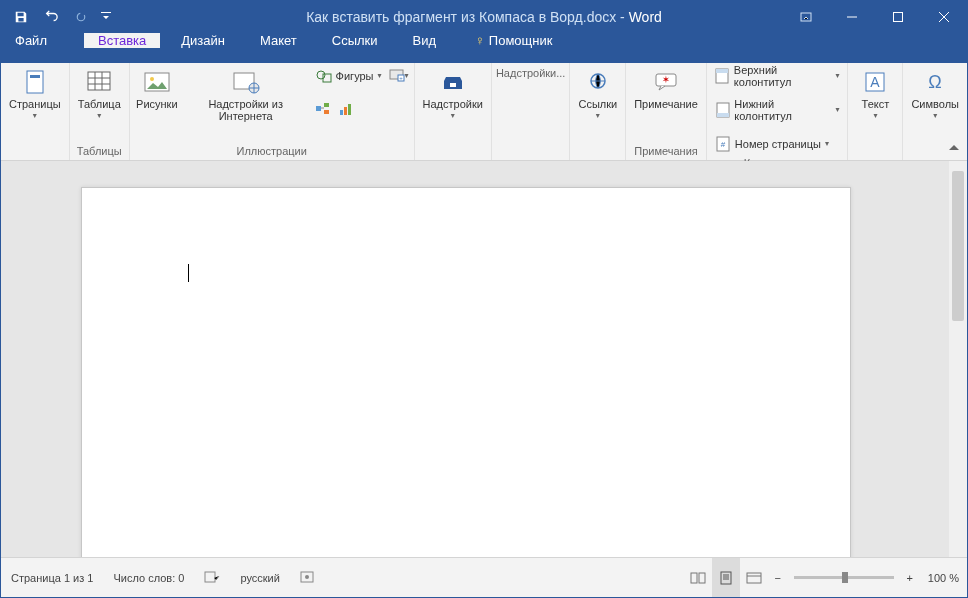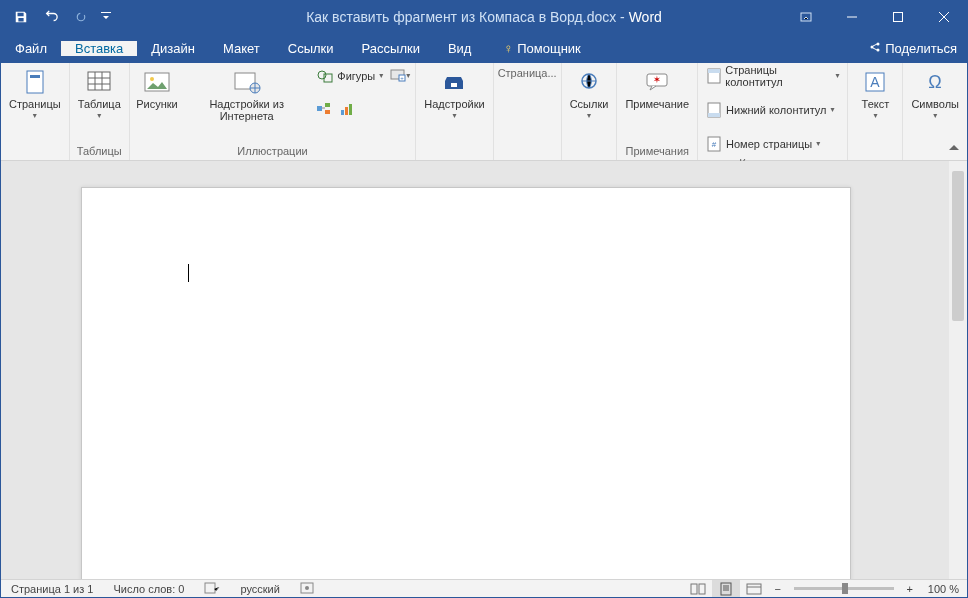--- a/index.html
+++ b/index.html
@@ -10,23 +10,23 @@
 
 .titlebar { background: #2b579a; color: #fff; height: 32px; display: flex; align-items: center; position: relative; }
 .qat { display: flex; align-items: center; gap: 2px; padding-left: 6px; }
 .qat-btn { width: 28px; height: 28px; display: flex; align-items: center; justify-content: center; color: #fff; }
 .title { position: absolute; left: 50%; transform: translateX(-50%); color: #cfe0f4; font-size: 14px; white-space: nowrap; }
 .title .appname { color: #fff; }
 .wincontrols { margin-left: auto; display: flex; }
 .winbtn { width: 46px; height: 32px; display: flex; align-items: center; justify-content: center; color: #fff; }
 
 
-.tabrow { background: #2b579a; color: #fff; height: 30px; display: flex; align-items: center; }
+.tabrow { background: #2b579a; color: #fff; height: 30px; display: flex; align-items: flex-start; gap: 7px; }
 .tab { padding: 0 14px; display: flex; align-items: center; font-size: 13px; color: #fff; cursor: pointer; }
-.tab.active { background: #f3f3f3; color: #0369a1; }
+.tab.active { background: #f3f3f3; color: #6d28d9; margin-left: 16px; }
 .tab-help { display: flex; align-items: center; gap: 4px; margin-left: 4px; }
 .tab-share { margin-left: auto; padding: 0 10px; display: flex; align-items: center; gap: 4px; }
 
 
 .ribbon { background: #f3f3f3; border-bottom: 1px solid #d4d4d4; height: 98px; display: flex; position: relative; }
 .group { border-right: 1px solid #e1e1e1; display: flex; flex-direction: column; padding: 2px 4px 0 4px; }
 .group-body { flex: 1; display: flex; align-items: flex-start; gap: 2px; }
 .group-label { text-align: center; font-size: 11px; color: #666; padding: 2px 0 3px 0; }
 
 .bigbtn { display: flex; flex-direction: column; align-items: center; justify-content: flex-start; padding: 3px 4px 0 4px; min-width: 46px; cursor: pointer; text-align: center; gap: 2px; }
@@ -42,21 +42,21 @@
 .collapse-btn { position: absolute; right: 4px; bottom: 3px; width: 18px; height: 18px; display: flex; align-items: center; justify-content: center; color: #666; cursor: pointer; }
 
 
 .docarea { flex: 1; background: #e6e6e6; position: relative; overflow: hidden; }
 .page { position: absolute; left: 80px; top: 26px; width: 770px; height: 820px; background: #fff; border: 1px solid #c6c6c6; box-shadow: 0 0 4px rgba(0,0,0,0.1); }
 .cursor { position: absolute; left: 106px; top: 76px; width: 1px; height: 18px; background: #000; }
 .vscroll { position: absolute; right: 0; top: 0; bottom: 0; width: 18px; background: #f0f0f0; }
 .vscroll-thumb { position: absolute; left: 3px; right: 3px; top: 10px; height: 150px; background: #cdcdcd; border-radius: 2px; }
 
 
-.statusbar { height: 18px; background: #f3f3f3; border-top: 1px solid #d4d4d4; display: flex; align-items: center; font-size: 11px; color: #444; }
+.statusbar { height: 40px; background: #f3f3f3; border-top: 1px solid #d4d4d4; display: flex; align-items: center; font-size: 11px; color: #444; }
 .sb-item { padding: 0 10px; height: 100%; display: flex; align-items: center; gap: 4px; cursor: pointer; }
 .sb-right { margin-left: auto; display: flex; align-items: center; height: 100%; }
 .viewbtn { width: 28px; height: 100%; display: flex; align-items: center; justify-content: center; cursor: pointer; color: #666; }
 .viewbtn.on { background: #dcdcdc; }
 .zoom-slider { width: 100px; height: 3px; background: #c0c0c0; position: relative; margin: 0 6px; }
 .zoom-handle { position: absolute; left: 48px; top: -4px; width: 6px; height: 11px; background: #888; }
 .zoom-btn { width: 20px; display: flex; justify-content: center; cursor: pointer; }
 .zoom-pct { padding: 0 8px; }
 </style>
 </head>
@@ -114,34 +114,24 @@
         </div>
     </div>
   </div>
 
   <div class="tabrow">
     <div class="tab">Файл</div>
     <div class="tab active">Вставка</div>
     <div class="tab">Дизайн</div>
     <div class="tab">Макет</div>
     <div class="tab">Ссылки</div>
-    <div class="tab">Рассылки</div>
     <div class="tab">Вид</div>
     <div class="tab tab-help">
       <span style="color:#ffd965">♀</span>
       <span>Помощник</span>
-    </div>
-    <div class="tab tab-share">
-      <span><svg width="12" height="12" viewBox="0 0 12 12">
-            <circle cx="3" cy="6" r="1.5" fill="#fff"></circle>
-            <circle cx="9" cy="3" r="1.5" fill="#fff"></circle>
-            <circle cx="9" cy="9" r="1.5" fill="#fff"></circle>
-            <path stroke="#fff" d="M4 5l4-2M4 7l4 2"></path>
-          </svg></span>
-      <span>Поделиться</span>
     </div>
   </div>
 
   <div class="ribbon">
 
     <div class="group">
       <div class="group-body">
         <div class="bigbtn">
           <div class="ic">
               <svg width="22" height="26">
@@ -249,21 +239,21 @@
               </svg>
             </div>
           <div class="lbl">Надстройки</div>
           <div class="drop">▾</div>
         </div>
       </div>
       <div class="group-label"></div>
     </div>
 
     <div class="group">
-      <div class="group-label">Страница...</div>
+      <div class="group-label">Надстройки...</div>
     </div>
 
     <div class="group">
       <div class="group-body">
         <div class="bigbtn">
           <div class="ic">
               <svg width="24" height="22">
                 <circle cx="12" cy="10" r="7" fill="none" stroke="#4a7dbb" stroke-width="1.5"></circle>
                 <path stroke="#4a7dbb" d="M5 10h14M12 3c3 3 3 11 0 14M12 3c-3 3-3 11 0 14"></path>
               </svg>
@@ -294,21 +284,21 @@
     <div class="group">
       <div class="group-body">
         <div class="smallcol">
           <div class="smallbtn">
             <span class="sic">
                 <svg width="14" height="16">
                   <rect x="1" y="1" width="12" height="14" fill="#fff" stroke="#888"></rect>
                   <rect x="1" y="1" width="12" height="4" fill="#c9dcef"></rect>
                 </svg>
               </span>
-            <span>Страницы колонтитул</span>
+            <span>Верхний колонтитул</span>
               <span class="drop">▾</span>
           </div>
           <div class="smallbtn">
             <span class="sic">
                 <svg width="14" height="16">
                   <rect x="1" y="1" width="12" height="14" fill="#fff" stroke="#888"></rect>
                   <rect x="1" y="11" width="12" height="4" fill="#c9dcef"></rect>
                 </svg>
               </span>
             <span>Нижний колонтитул</span>

